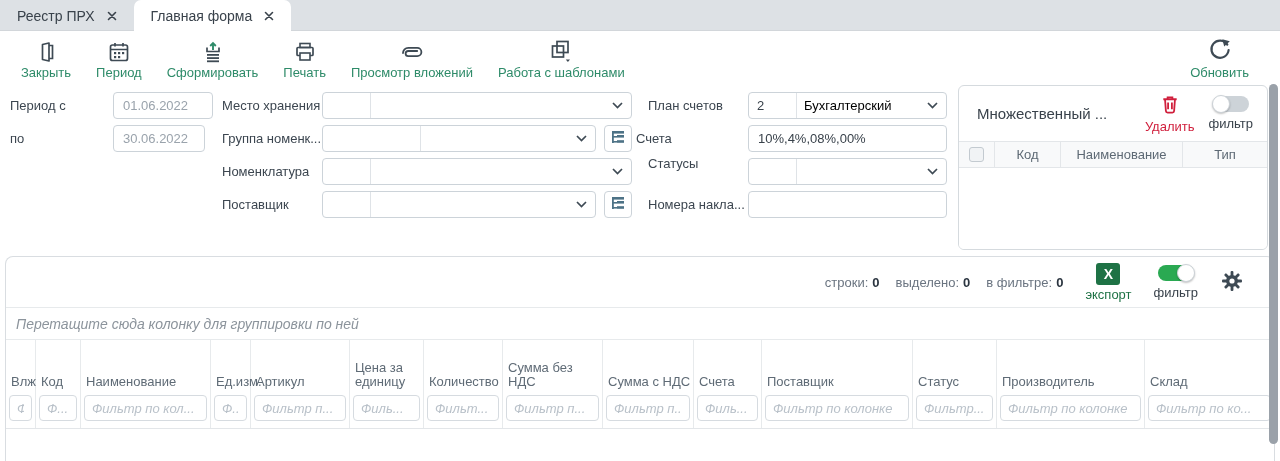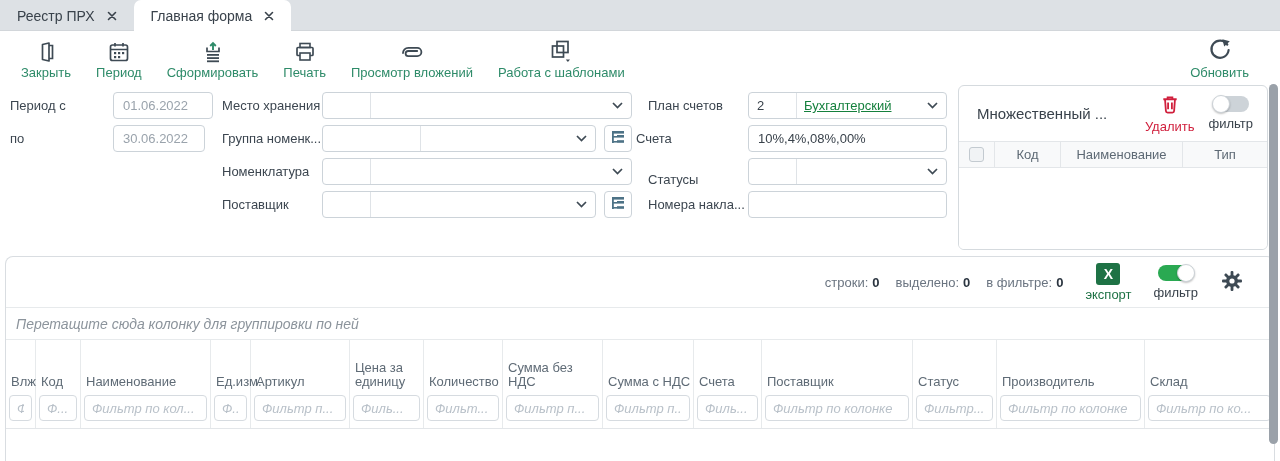--- a/index.html
+++ b/index.html
@@ -28,21 +28,21 @@
   
   .filters { position:relative; height:168px; background:#fff; }
   .flabel { position:absolute; white-space:nowrap; color:#3c4650; }
   .finput, .combo, .treebtn { position:absolute; height:27px; background:#fff; border:1px solid #ccd3d9; border-radius:4px; }
   input.finput { padding:0 9px; font-size:13px; }
   .gray-val { color:#9aa3ac; }
   .dark-val { color:#39424b; }
   .combo { display:flex; align-items:center; font-size:13px; }
   .combo .code { width:48px; align-self:stretch; border-right:1px solid #dfe3e7; display:flex; align-items:center; padding:0 8px; color:#39424b; }
   .combo.widecode .code { width:98px; }
-  .combo .val { flex:1; padding:0 7px; color:#15803d; white-space:nowrap; overflow:hidden;text-decoration:underline; }
+  .combo .val { flex:1; padding:0 7px; color:#000000; white-space:nowrap; overflow:hidden; }
   .combo .chev { margin-right:8px; display:flex; }
   .treebtn { width:28px; display:flex; align-items:center; justify-content:center; padding:0; }
 
   
   .mpanel { position:absolute; top:-3px; right:12px; width:310px; height:165px; background:#fff;
             border:1px solid #d5dade; border-radius:6px; display:flex; flex-direction:column; overflow:hidden; }
   .mpanel-head { height:55px; display:flex; align-items:center; padding:0 14px 0 18px; }
   .mpanel-title { flex:1; font-size:15px; color:#39424b; white-space:nowrap; overflow:hidden; }
   .icon-col { display:flex; flex-direction:column; align-items:center; gap:1px; margin-left:14px; font-size:13px; background:none; border:none; padding:0; font-family:inherit; }
   .danger { color:#d01f3c; }
@@ -278,21 +278,21 @@
     <span class="chev">
         <svg width="11" height="7" viewBox="0 0 11 7">
           <polyline points="1,1 5.5,5.5 10,1" fill="none" stroke="#3e4a54" stroke-width="1.7"></polyline>
         </svg>
       </span>
   </div>
 
   <span class="flabel" style="left:636px; top:43px">Счета</span>
   <input class="finput dark-val" style="left: 748px; top: 37px; width: 199px;" value="10%,4%,08%,00%">
 
-  <span class="flabel" style="left:648px; top:84px">Статусы</span>
+  <span class="flabel" style="left:648px; top:68px">Статусы</span>
   <div class="combo" style="left:748px; top:70px; width:199px">
     <span class="code"></span>
     <span class="val"></span>
     <span class="chev">
         <svg width="11" height="7" viewBox="0 0 11 7">
           <polyline points="1,1 5.5,5.5 10,1" fill="none" stroke="#3e4a54" stroke-width="1.7"></polyline>
         </svg>
       </span>
   </div>
 

